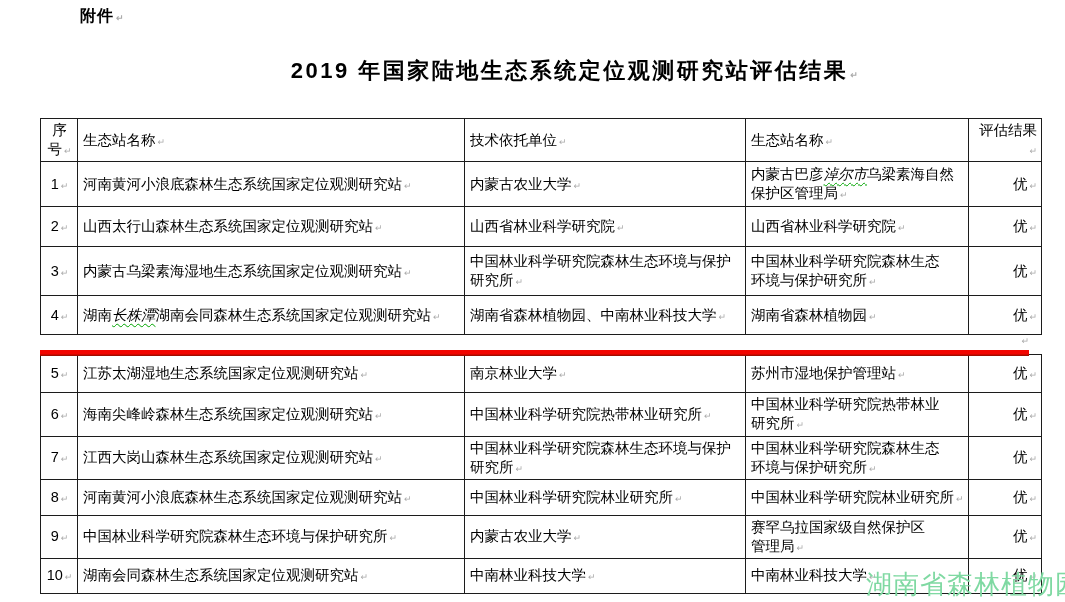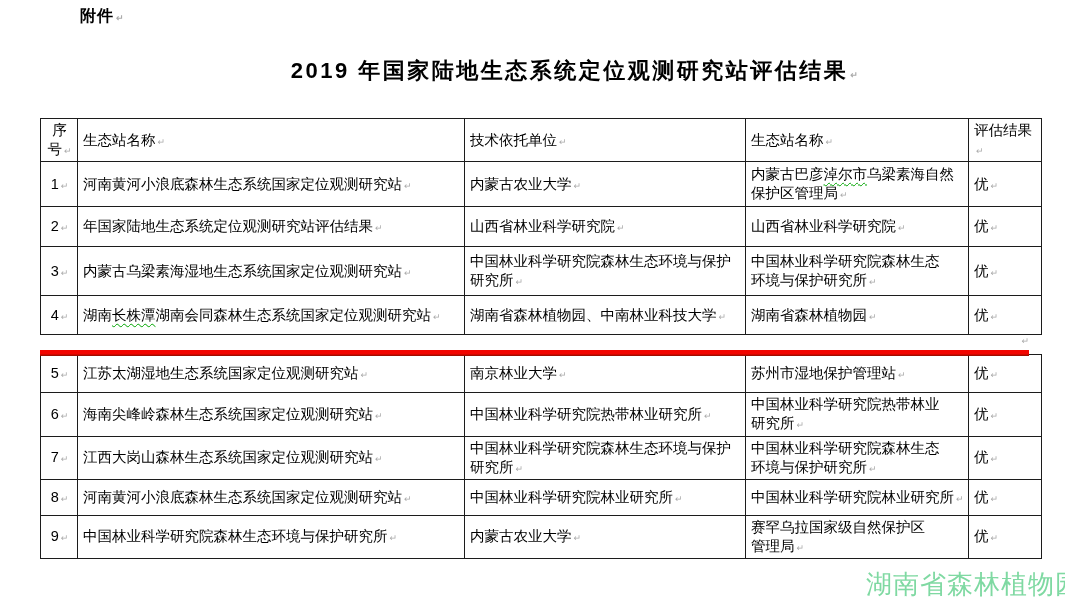--- a/index.html
+++ b/index.html
@@ -20,31 +20,32 @@
     border-collapse:collapse; table-layout:fixed; width:1001px;
     font-size:14.5px;
   }
   table.doc td, table.doc th {
     border:1px solid #1c1c1c; padding:2px 4px 2px 5px;
     vertical-align:middle; line-height:1.32; font-weight:normal;
     overflow:hidden;
   }
   th.c { text-align:left; }
   td.idx, th.idx { text-align:center; padding-left:1px; padding-right:1px;border-radius:16px; }
-  td.res, th.res { text-align:left; padding-left:1px; padding-right:1px; position:relative; }
+  td.res, th.res { text-align:right; padding-left:1px; padding-right:1px; position:relative; }
   td.res::after, th.res::after {
     content:"\21B5"; color:#ababab; font-size:9px;
     position:absolute; right:-15px; top:50%; transform:translateY(-50%);
   }
   .ct { white-space:pre-line; }
   .m::after { content:"\21B5"; color:#ababab; font-size:9px; margin-left:2px; }
   .wavy {
     text-decoration-line:underline; text-decoration-style:wavy;
     text-decoration-color:#00a400; text-decoration-thickness:1px;
     text-underline-offset:3px;
+    font-style:italic;
   }
   tr.rh42{height:42px} tr.rh45{height:45px} tr.rh40{height:40px}
   tr.rh49{height:49px} tr.rh39{height:39px} tr.rh38{height:38px}
   tr.rh36{height:36px} tr.rh35{height:35px}
   .gap { position:relative; height:19px; }
   .redline {
     position:absolute; left:0; bottom:-2px; width:989px; height:6px;
     background:linear-gradient(to bottom, #f20500 0 62%, #8d0e00 100%);
   }
   .gapmark { position:absolute; right:12px; top:1px; color:#ababab; font-size:9px; }
@@ -84,21 +85,21 @@
       <tr class="rh45">
         <td class="idx"><span class="m">1</span></td>
         <td><span class="ct m">河南黄河小浪底森林生态系统国家定位观测研究站</span></td>
         <td><span class="ct m">内蒙古农业大学</span></td>
         <td><span class="ct">内蒙古巴彦</span><span class="ct wavy">淖尔市</span><span class="ct m">乌梁素海自然
 保护区管理局</span></td>
         <td class="res"><span class="m">优</span></td>
       </tr>
       <tr class="rh40">
         <td class="idx"><span class="m">2</span></td>
-        <td><span class="ct m">年国家陆地生态系统定位观测研究站评估结果</span></td>
+        <td><span class="ct m">山西太行山森林生态系统国家定位观测研究站</span></td>
         <td><span class="ct m">山西省林业科学研究院</span></td>
         <td><span class="ct m">山西省林业科学研究院</span></td>
         <td class="res"><span class="m">优</span></td>
       </tr>
       <tr class="rh49">
         <td class="idx"><span class="m">3</span></td>
         <td><span class="ct m">内蒙古乌梁素海湿地生态系统国家定位观测研究站</span></td>
         <td><span class="ct m">中国林业科学研究院森林生态环境与保护研究所</span></td>
         <td><span class="ct m">中国林业科学研究院森林生态
 环境与保护研究所</span></td>
@@ -159,20 +160,27 @@
         <td class="res"><span class="m">优</span></td>
       </tr>
       <tr class="rh40">
         <td class="idx"><span class="m">9</span></td>
         <td><span class="ct m">中国林业科学研究院森林生态环境与保护研究所</span></td>
         <td><span class="ct m">内蒙古农业大学</span></td>
         <td><span class="ct m">赛罕乌拉国家级自然保护区
 管理局</span></td>
         <td class="res"><span class="m">优</span></td>
       </tr>
+      <tr class="rh35">
+        <td class="idx"><span class="m">10</span></td>
+        <td><span class="ct m">湖南会同森林生态系统国家定位观测研究站</span></td>
+        <td><span class="ct m">中南林业科技大学</span></td>
+        <td><span class="ct m">中南林业科技大学</span></td>
+        <td class="res"><span class="m">优</span></td>
+      </tr>
     </tbody>
       </table>
 
   </div>
 
   <div class="watermark" style="color:#7fd9a2">湖南省森林植物园</div>
 
 </div>
 
 </body></html>

